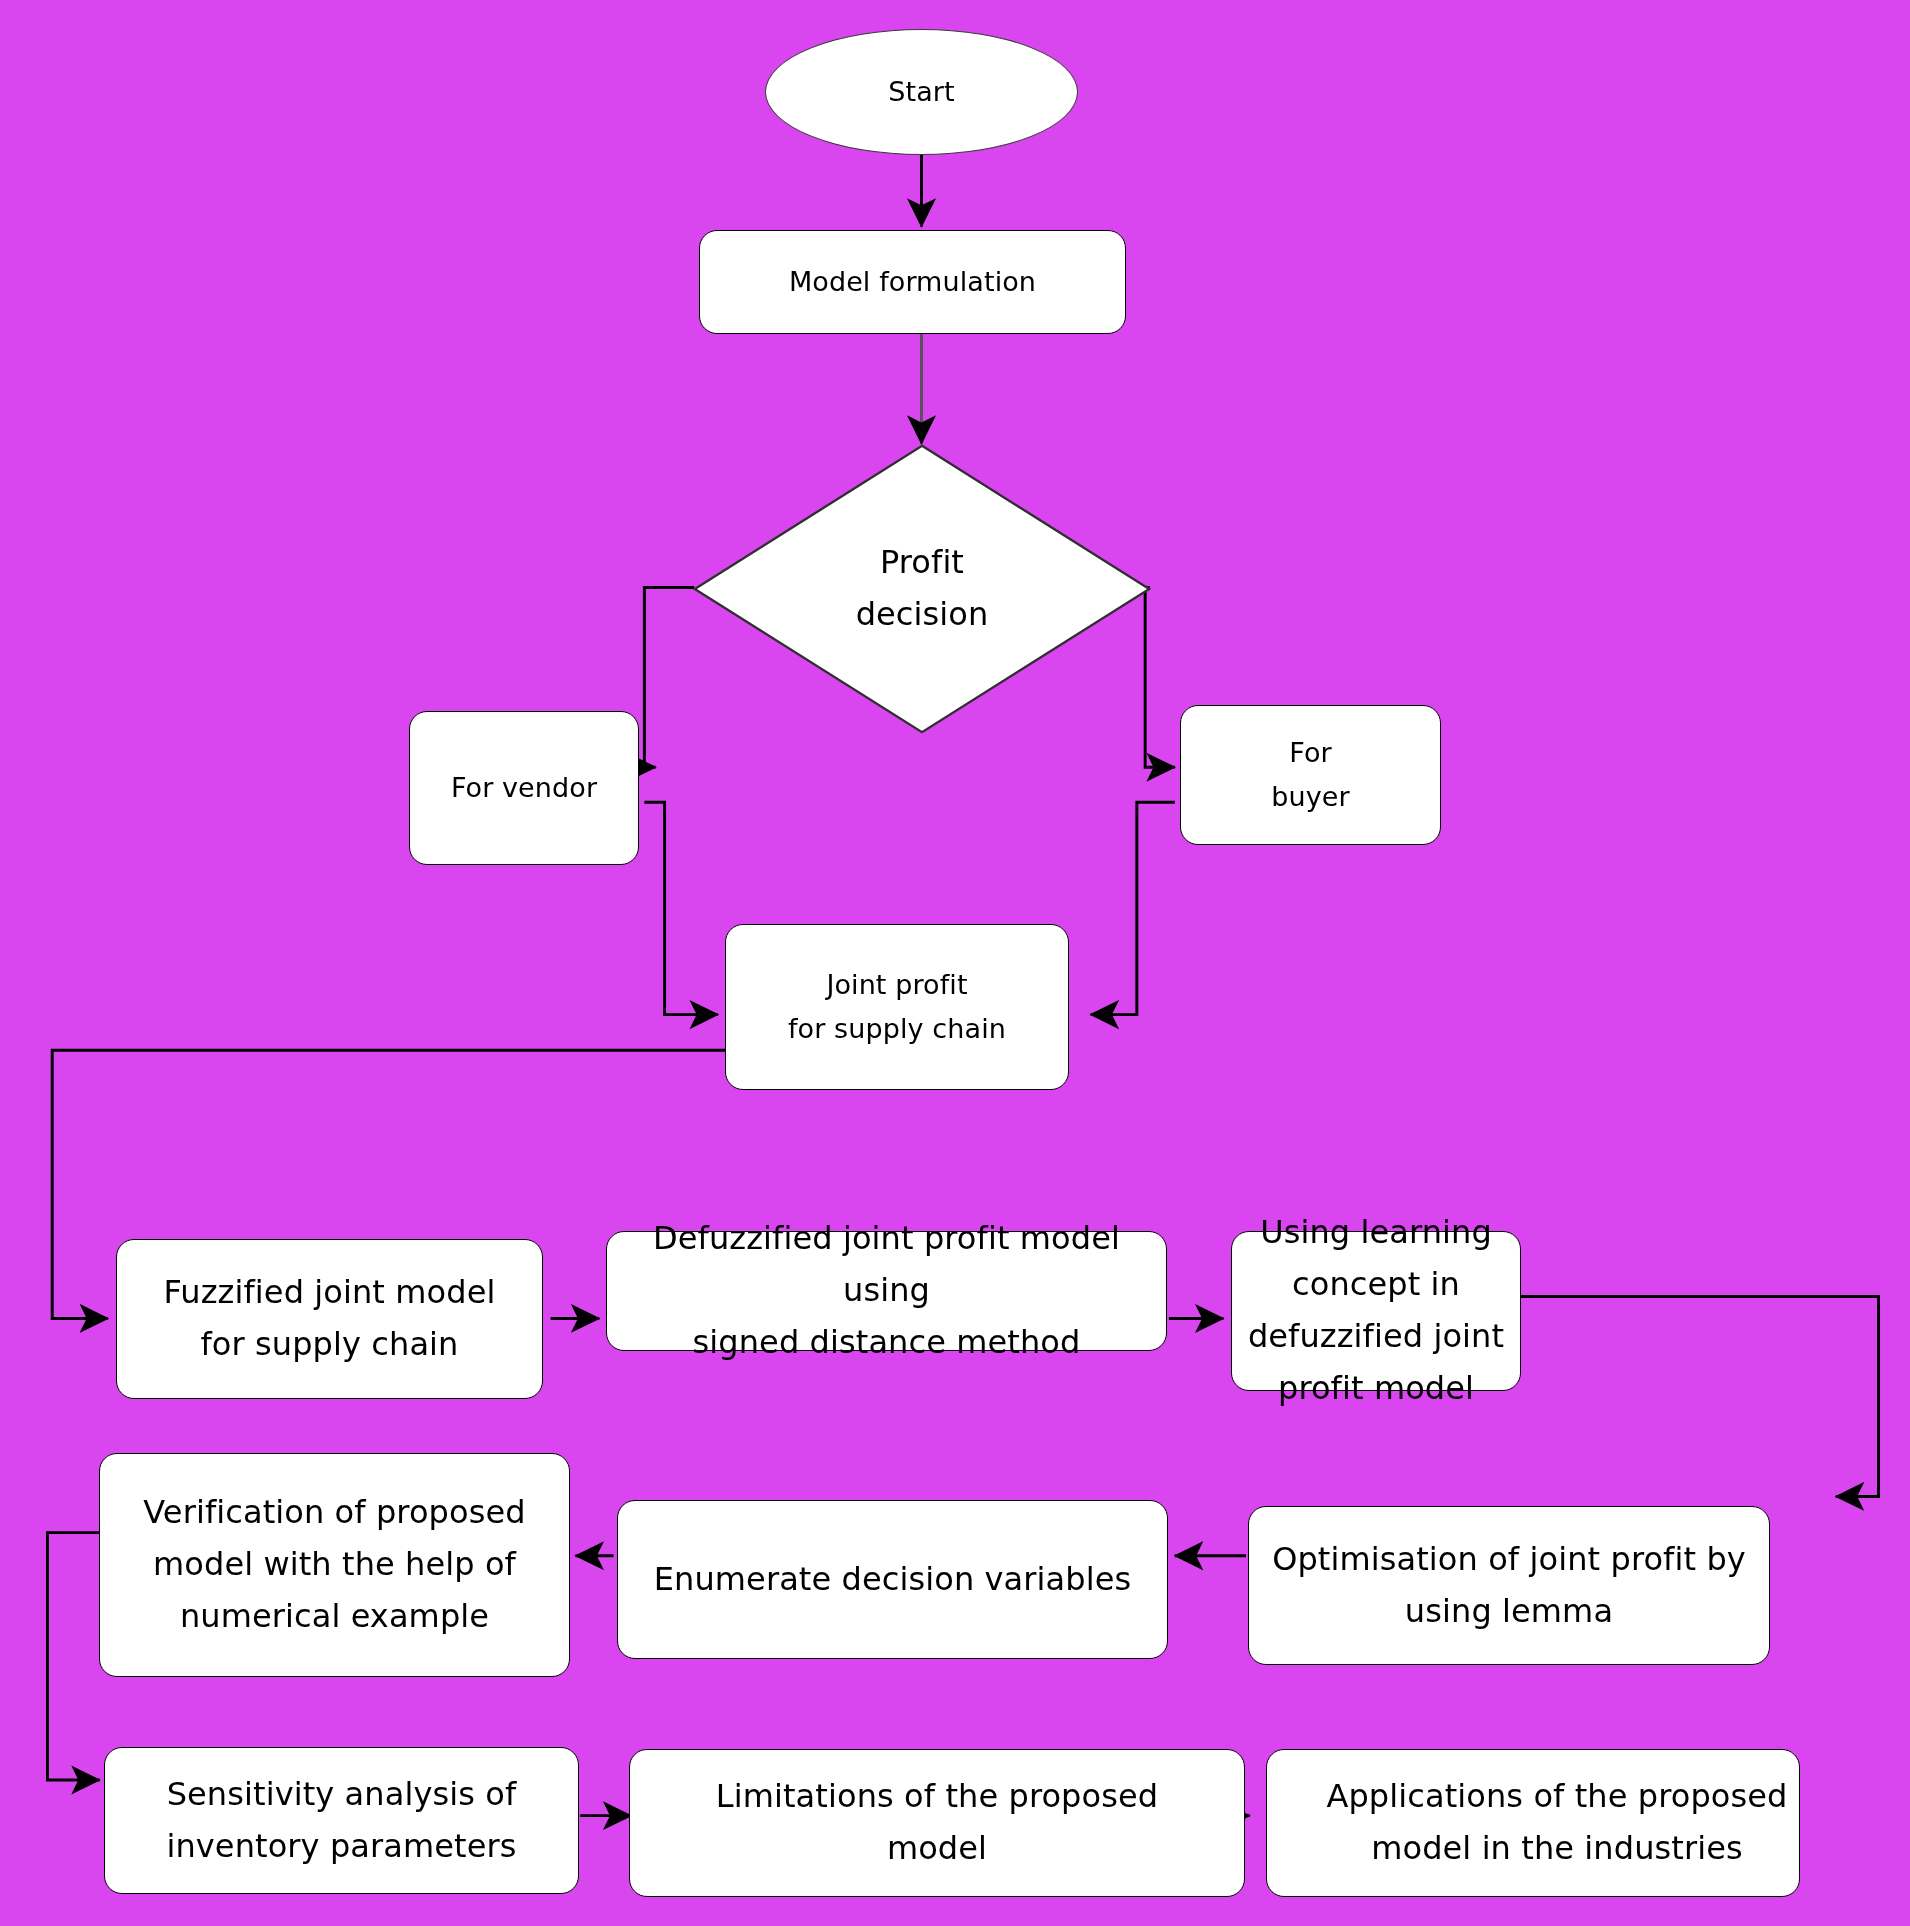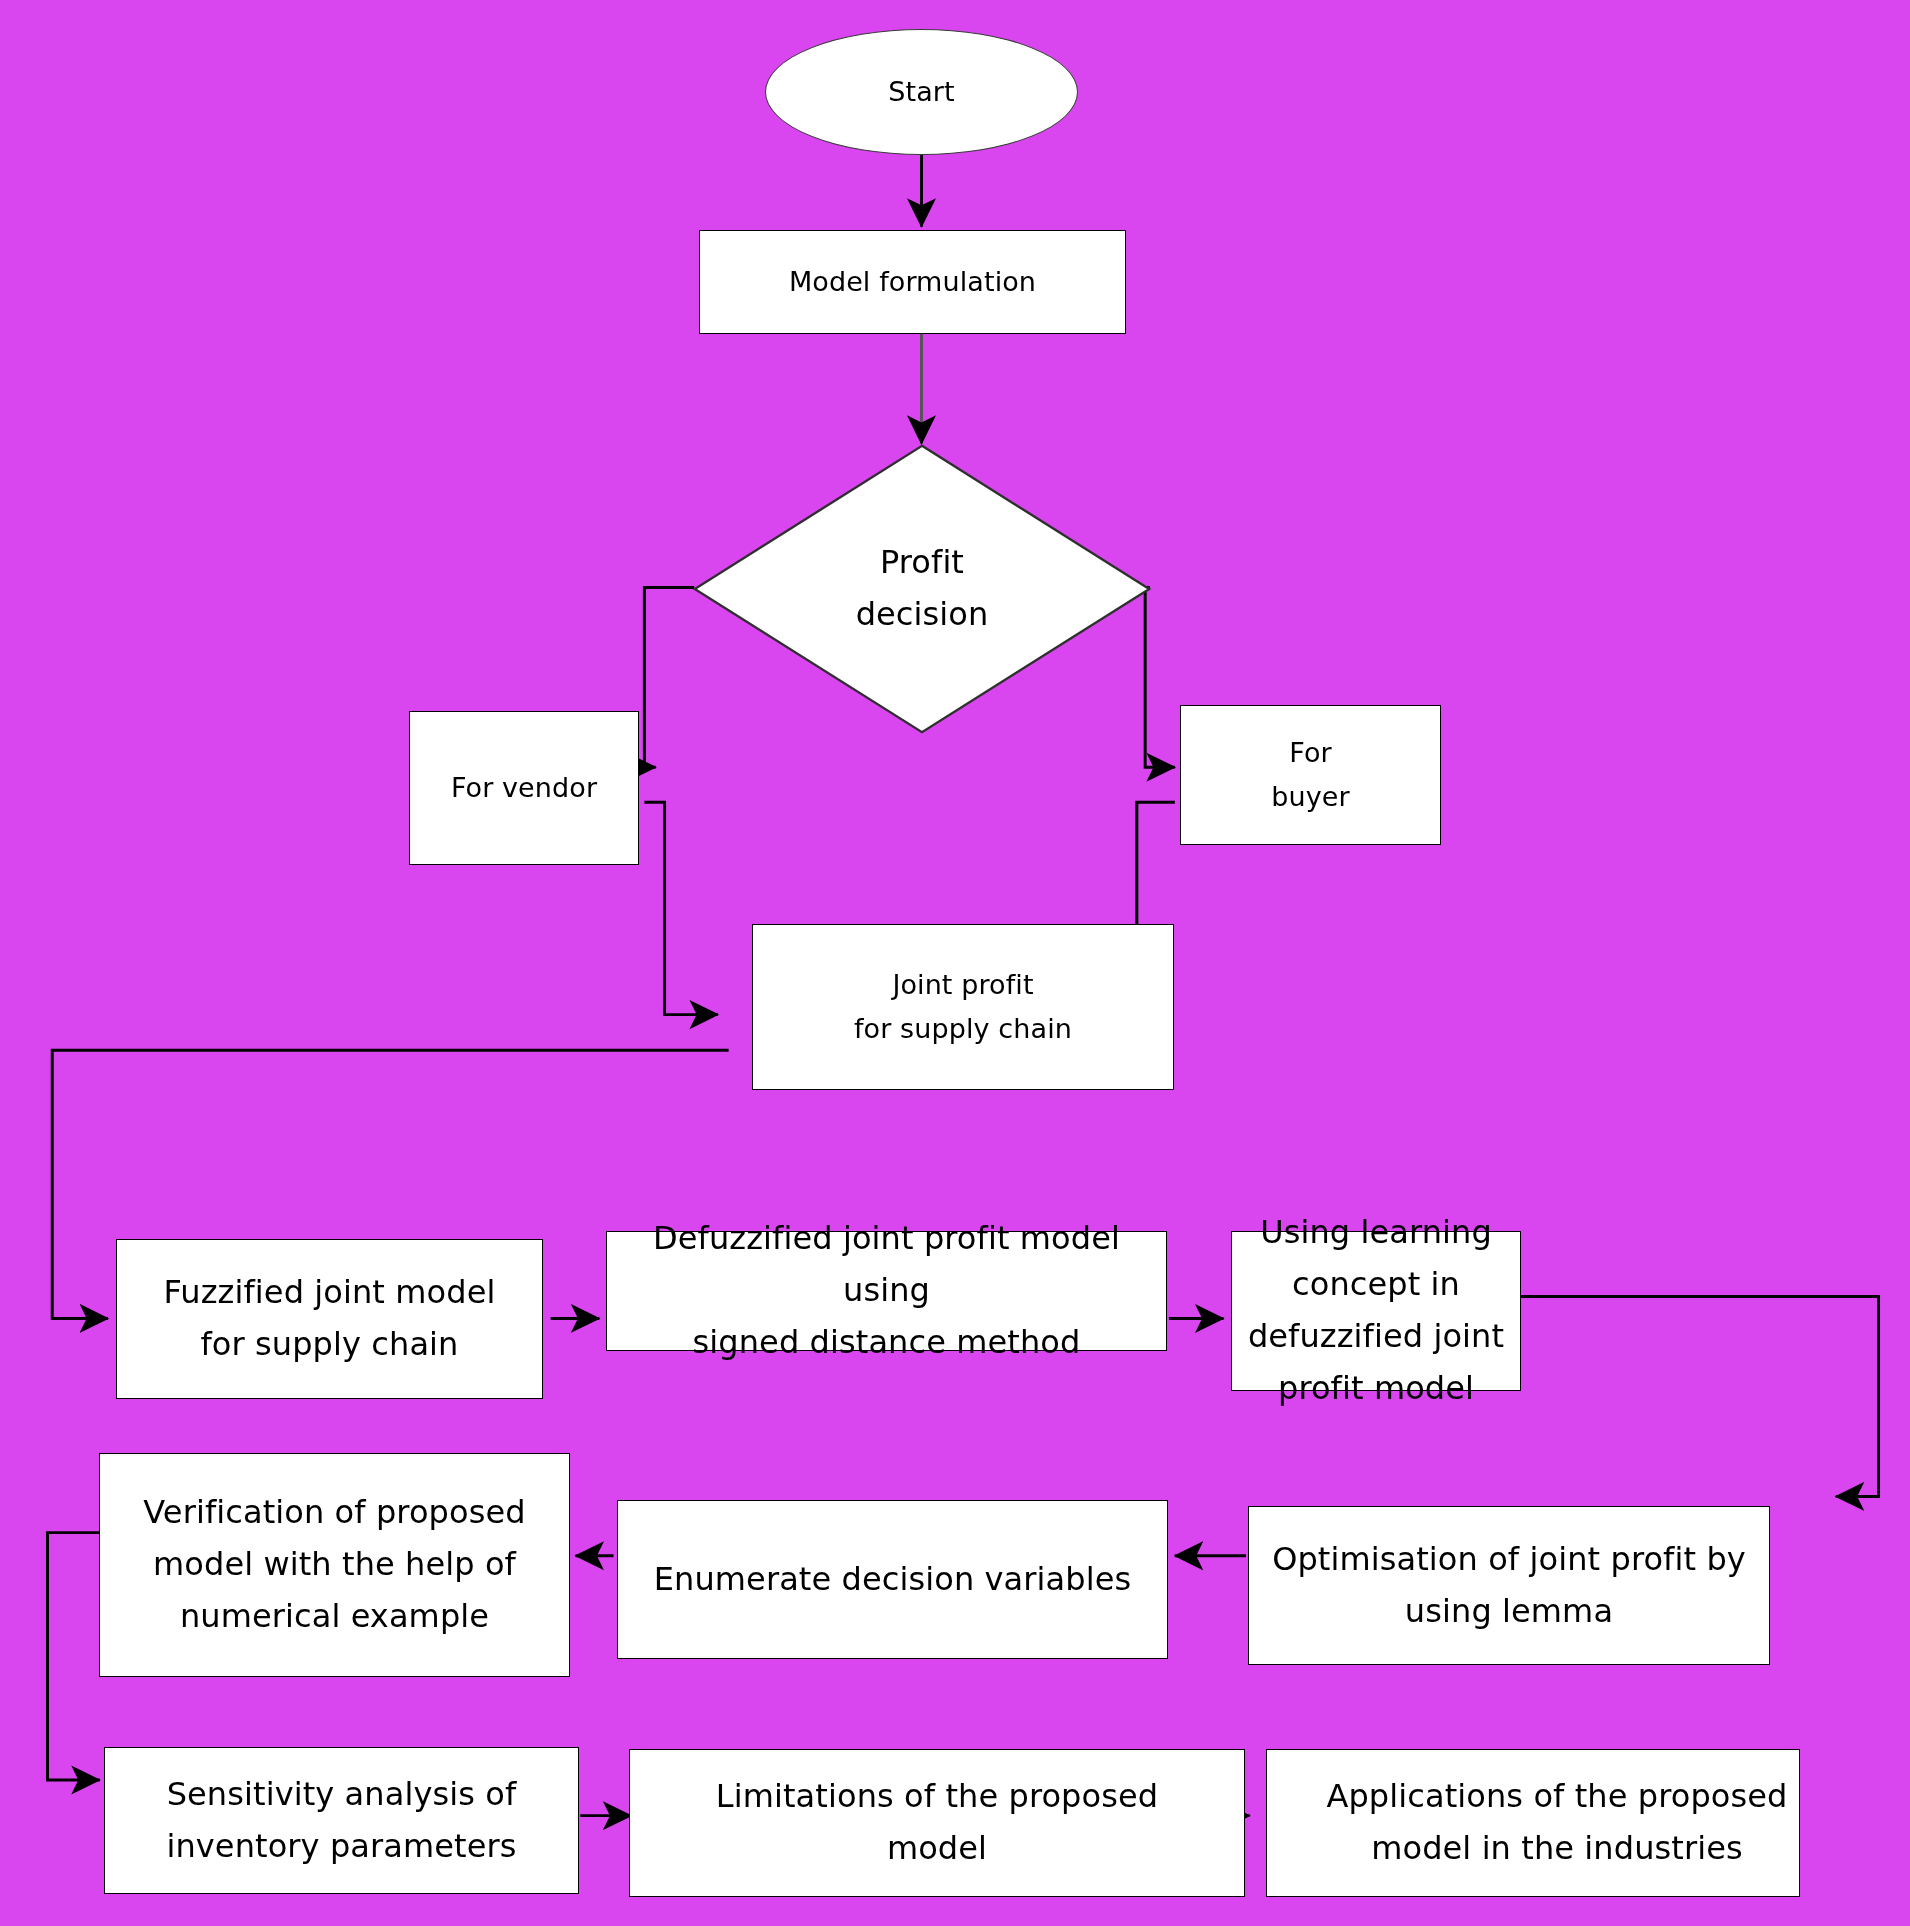--- a/index.html
+++ b/index.html
@@ -26,20 +26,21 @@
   .node {
     position: absolute;
     box-sizing: border-box;
     display: flex;
     align-items: center;
     justify-content: center;
     text-align: center;
     color: #000000;
     background: #ffffff;
     z-index: 2;
+    border-radius: 18px;
   }
   .node .txt {
     display: block;
     white-space: pre-line;
     line-height: 1.62;
     letter-spacing: 0.1px;
   }
   .proc {
     border: 1.8px solid #000000;
   }
@@ -124,21 +125,21 @@
 
   <div class="node proc fs-46" style="left:409px; top:711px; width:230px; height:154px;">
     <span class="txt">For vendor</span>
   </div>
 
   <div class="node proc fs-46" style="left:1180px; top:705px; width:261px; height:140px;">
     <span class="txt">For
 buyer</span>
   </div>
 
-  <div class="node proc fs-46" style="left:725px; top:924px; width:422px; height:166px;margin-left:27px;">
+  <div class="node proc fs-46" style="left:725px; top:924px; width:344px; height:166px;">
     <span class="txt">Joint profit
 for supply chain</span>
   </div>
 
   <div class="node proc fs-44" style="left:116px; top:1239px; width:427px; height:160px;">
     <span class="txt">Fuzzified joint model
 for supply chain</span>
   </div>
 
   <div class="node proc fs-44" style="left:606px; top:1231px; width:561px; height:120px;">

